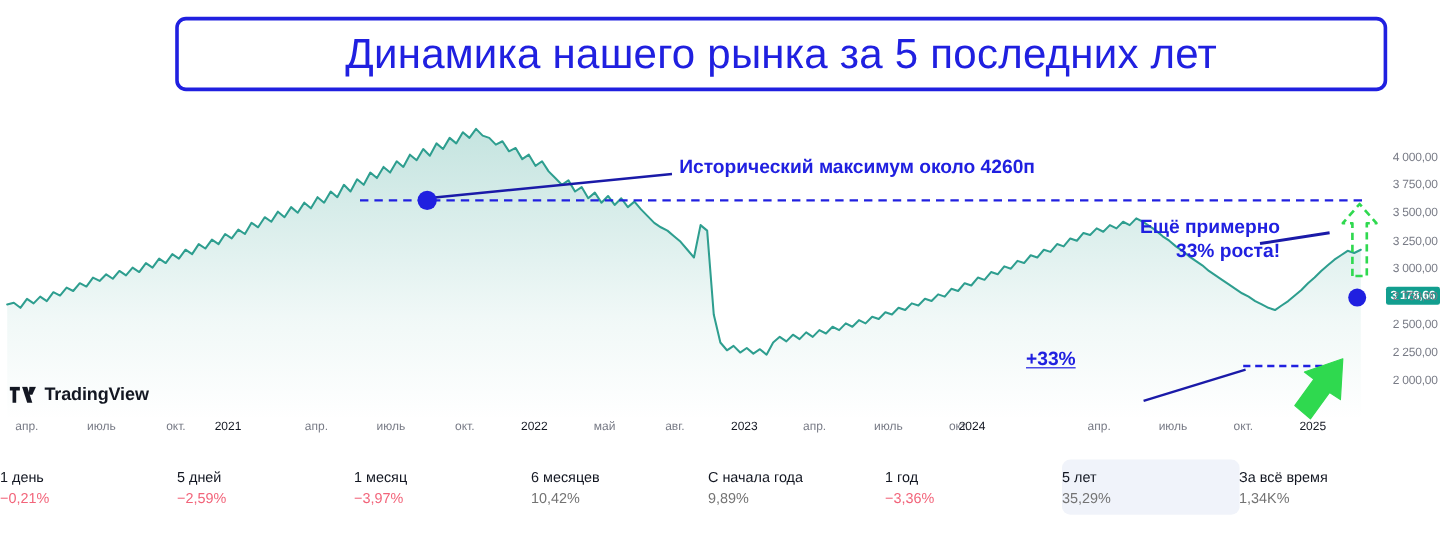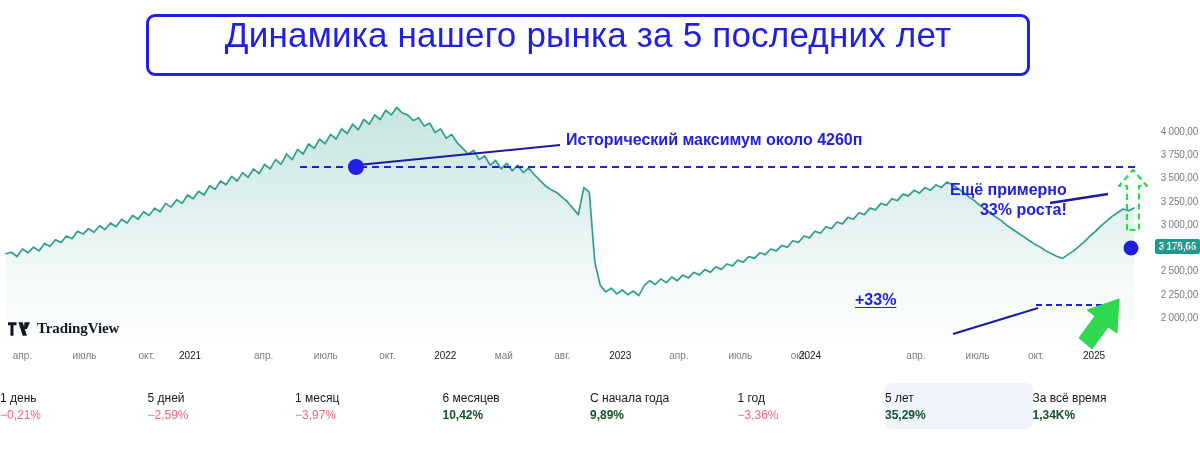--- a/index.html
+++ b/index.html
@@ -6,39 +6,39 @@
   body{
     width:1200px;height:449px;
     background:#ffffff;
     font-family:"Liberation Sans","DejaVu Sans",sans-serif;
     overflow:hidden;position:relative;
   }
   #root{position:relative;width:1200px;height:449px;}
 
   
   .title-box{
-    position:absolute;left:146px;top:14px;width:884px;height:62px;
+    position:absolute;left:146px;top:14px;width:1010px;height:62px;
     border:3px solid #2020e0;border-radius:9px;
-    display:flex;justify-content:center;
+    display:flex;align-items:center;justify-content:center;
     background:#ffffff;box-sizing:border-box;
   }
   .title-text{
     color:#2020e0;font-size:35px;font-weight:400;letter-spacing:.2px;
     white-space:nowrap;line-height:1;
   }
 
   
   .chart-wrap{position:absolute;left:0;top:100px;width:1200px;height:250px;}
   .chart-svg{position:absolute;left:0;top:0;}
 
   
   .tv-logo{
     position:absolute;left:8px;top:320px;display:flex;align-items:center;gap:7px;
   }
-  .tv-logo-text{font-size:15px;font-weight:700;color:#131722;letter-spacing:-.1px;font-family:Liberation Serif, serif;}
+  .tv-logo-text{font-size:15px;font-weight:700;color:#131722;letter-spacing:-.1px;}
 
   
   .anno{position:absolute;color:#2020e0;font-weight:700;white-space:nowrap;}
   .anno-max{left:566px;top:131px;font-size:16px;}
   .anno-grow{left:950px;top:180px;font-size:16px;text-align:right;line-height:1.28;}
   .anno-dec{left:855px;top:290px;font-size:16px;text-align:center;line-height:1.3;}
   .anno-dec span{text-decoration:underline;text-underline-offset:2px;}
 
   
   .price-axis{position:absolute;left:1140px;top:100px;width:60px;height:250px;}
@@ -65,21 +65,21 @@
     position:absolute;left:0;top:383px;width:1180px;height:46px;
     display:flex;align-items:stretch;
   }
   .stat{
     flex:1 1 0;display:flex;flex-direction:column;
     justify-content:center;gap:3px;border-radius:7px;padding:4px 0;
   }
   .stat.selected{background:#f0f3fa;}
   .stat-label{font-size:12px;color:#131722;white-space:nowrap;}
   .stat-value{font-size:12px;white-space:nowrap;}
-  .up{color:#14532d;font-weight:bold;}
+  .up{color:#737373;}
   .down{color:#f2647a;}
 </style>
 </head>
 <body>
 
 <div id="root">
 
   <div class="title-box">
     <div class="title-text">Динамика нашего рынка за 5 последних лет</div>
   </div>

